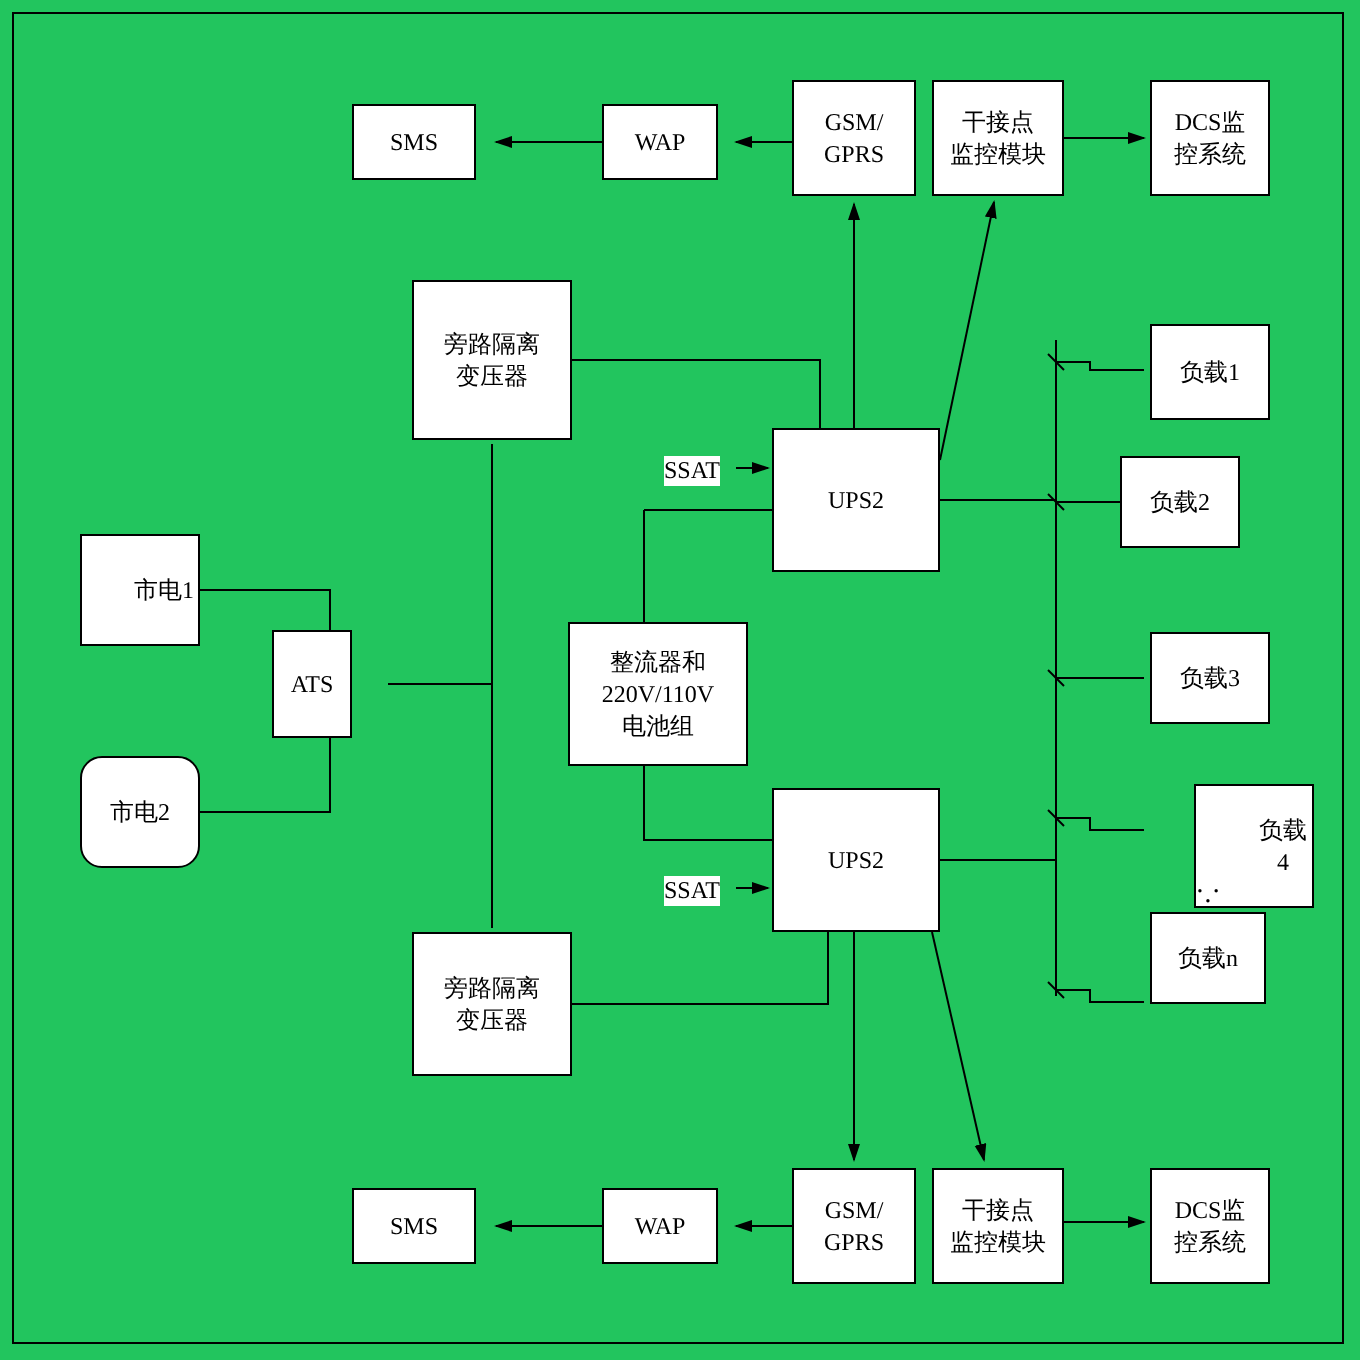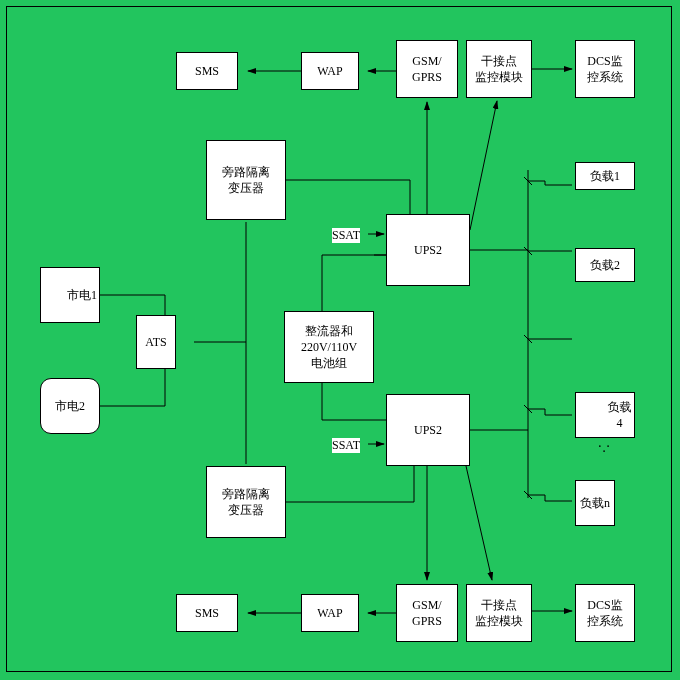--- a/index.html
+++ b/index.html
@@ -153,24 +153,25 @@
   <div class="node" style="left:136px; top:315px; width:40px; height:54px;">ATS</div>
   <div class="node" style="left:40px;  top:378px; width:60px; height:56px;border-radius:11px;">市电2</div>
 
   <div class="node" style="left:284px; top:311px; width:90px; height:72px;">整流器和
 220V/110V
 电池组</div>
   <div class="node" style="left:386px; top:394px; width:84px; height:72px;">UPS2</div>
   <div class="node" style="left:206px; top:466px; width:80px; height:72px;">旁路隔离
 变压器</div>
 
-  <div class="node" style="left:575px; top:162px; width:60px; height:28px;">负载1</div>
-  <div class="node" style="left:575px; top:228px; width:60px; height:34px;margin-top:20px;">负载2</div>
-  <div class="node" style="left:575px; top:392px; width:60px; height:46px;padding-left:29px;">负载4</div>
-  <div class="node" style="left:575px; top:480px; width:40px; height:46px;">负载n</div>
+  <div class="node" style="left:575px; top:162px; width:60px; height:48px;">负载1</div>
+  <div class="node" style="left:560px; top:228px; width:60px; height:46px;">负载2</div>
+  <div class="node" style="left:575px; top:316px; width:60px; height:46px;">负载3</div>
+  <div class="node" style="left:597px; top:392px; width:60px; height:62px;padding-left:29px;">负载4</div>
+  <div class="node" style="left:575px; top:456px; width:58px; height:46px;">负载n</div>
 
   <div class="node" style="left:176px; top:594px; width:62px; height:38px;">SMS</div>
   <div class="node" style="left:301px; top:594px; width:58px; height:38px;">WAP</div>
   <div class="node" style="left:396px; top:584px; width:62px; height:58px;">GSM/
 GPRS</div>
   <div class="node" style="left:466px; top:584px; width:66px; height:58px;">干接点
 监控模块</div>
   <div class="node" style="left:575px; top:584px; width:60px; height:58px;">DCS监
 控系统</div>
 

